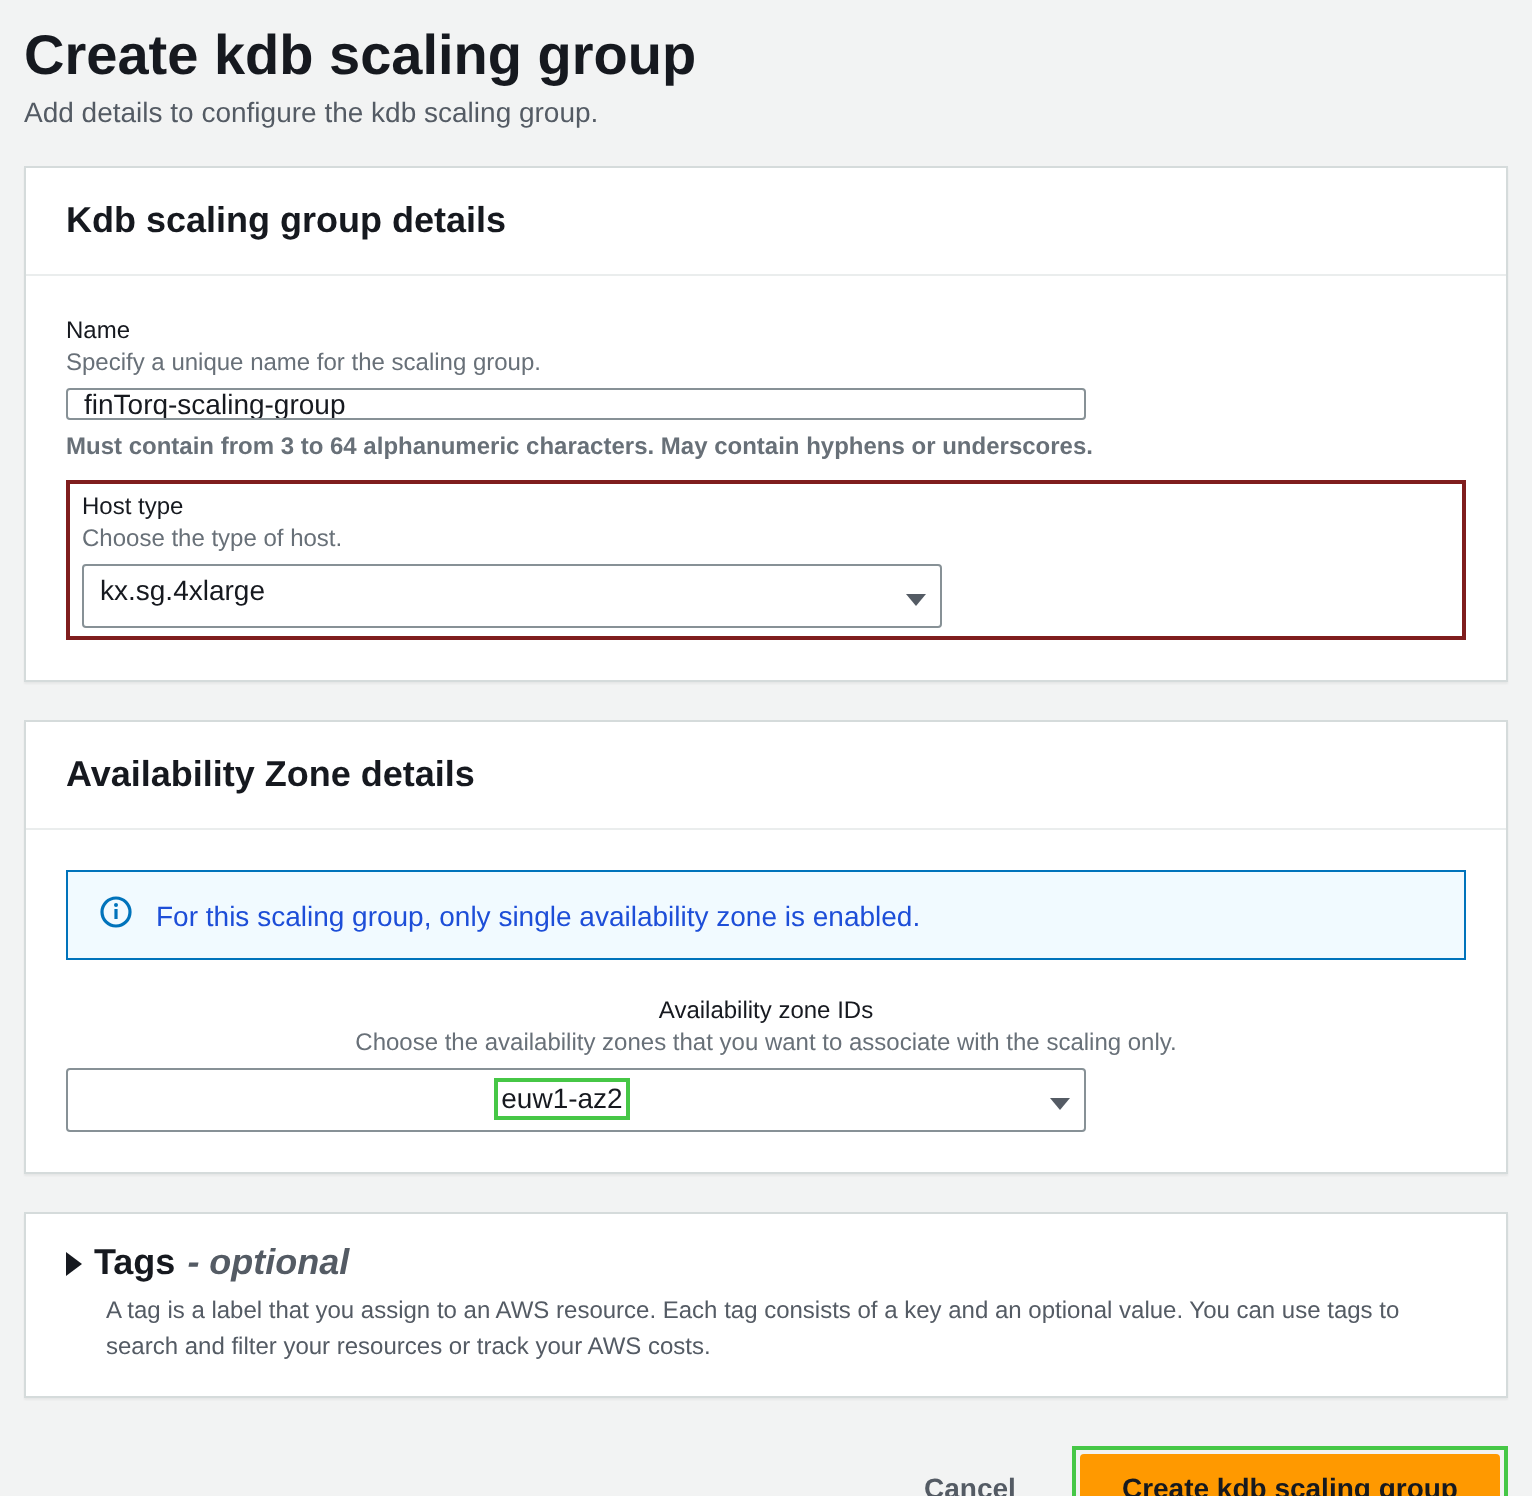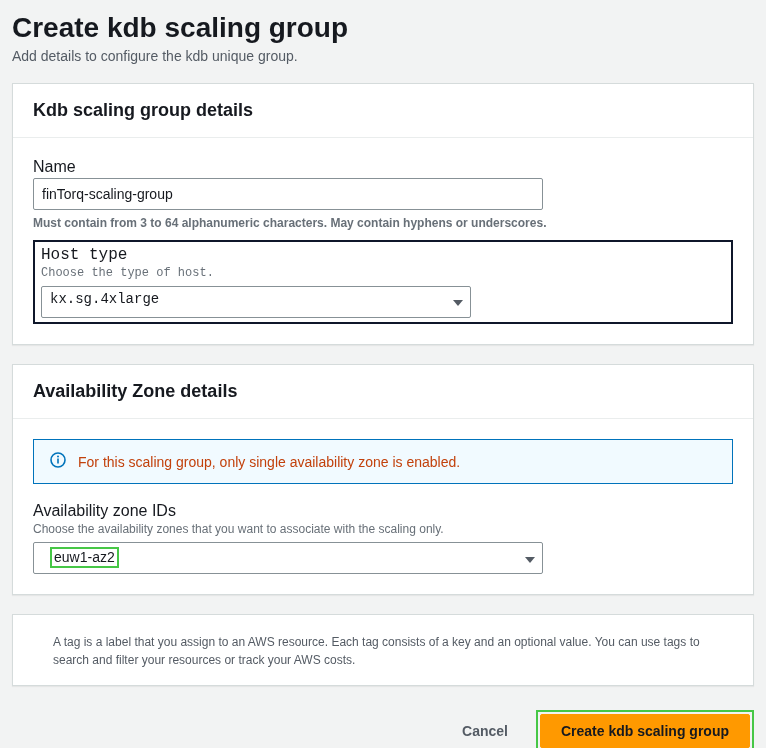--- a/index.html
+++ b/index.html
@@ -42,39 +42,39 @@
       font-weight: 700;
       color: #16191f;
     }
     .panel-body {
       padding: 20px;
     }
     .field {
       margin-bottom: 10px;
     }
     .field-label {
-      font-size: 16px;
+      font-size: 12px;
       color: #16191f;
       margin-bottom: 2px;
     }
     .field-hint {
       font-size: 12px;
       color: #687078;
       margin-bottom: 6px;
     }
     .field-constraint {
       font-size: 12px;
       color: #687078;
       margin-top: 6px;
       font-weight: bold;
     }
     .text-input {
       width: 510px;
       max-width: 100%;
-      height: 32px;
+      height: 16px;
       padding: 4px 8px;
       border: 1px solid #879196;
       border-radius: 2px;
       font-size: 14px;
       color: #16191f;
       background: #fff;
     }
     .select-wrap {
       position: relative;
       width: 430px;
@@ -98,24 +98,23 @@
     }
     .select-caret {
       position: absolute;
       right: 8px;
       top: 50%;
       transform: translateY(-50%);
       pointer-events: none;
       color: #545b64;
     }
     .highlight-green {
-      border: 2px solid #0f172a;
+      border: 2px solid #7f1d1d;
       padding: 4px 6px;
       margin-bottom: 0;
-      font-family: Liberation Mono, monospace;
     }
     .highlight-green-tight {
       border: 2px solid #46c746;
       padding: 0 2px;
       display: inline-block;
       line-height: 1.2;
     }
     .info-box {
       border: 1px solid #0073bb;
       background: #f1faff;
@@ -124,21 +123,21 @@
       align-items: center;
       gap: 12px;
       margin-bottom: 18px;
     }
     .info-icon {
       color: #0073bb;
       flex-shrink: 0;
     }
     .info-text {
       font-size: 14px;
-      color: #c2410c;
+      color: #1d4ed8;
     }
     .expand-row {
       display: flex;
       align-items: center;
       gap: 6px;
       cursor: pointer;
     }
     .expand-title {
       font-size: 18px;
       font-weight: 700;
@@ -192,30 +191,31 @@
       display: block;
     }
     .tags-panel {
       padding: 14px 20px 16px;
     }
   </style>
 </head>
 <body>
 
 <h1 class="page-title">Create kdb scaling group</h1>
-<p class="page-subtitle">Add details to configure the kdb unique group.</p>
+<p class="page-subtitle">Add details to configure the kdb scaling group.</p>
 
 <div class="panel">
   <div class="panel-header">
     <div class="panel-header-title">Kdb scaling group details</div>
   </div>
   <div class="panel-body">
 
     <div class="field">
       <div class="field-label">Name</div>
+      <div class="field-hint">Specify a unique name for the scaling group.</div>
       <input type="text" class="text-input" value="finTorq-scaling-group" style="">
       <div class="field-constraint">Must contain from 3 to 64 alphanumeric characters. May contain hyphens or underscores.</div>
     </div>
 
     <div class="highlight-green">
       <div class="field" style="margin-bottom:0;">
         <div class="field-label">Host type</div>
         <div class="field-hint">Choose the type of host.</div>
         <div class="select-wrap">
           <div class="select">kx.sg.4xlarge</div>
@@ -241,40 +241,49 @@
       <span class="info-icon">
         <svg width="16" height="16" viewBox="0 0 16 16">
             <circle cx="8" cy="8" r="7" fill="none" stroke="#0073bb" stroke-width="1.6"></circle>
             <circle cx="8" cy="4.5" r="1" fill="#0073bb"></circle>
             <rect x="7.2" y="6.5" width="1.6" height="5" fill="#0073bb"></rect>
           </svg>
       </span>
       <span class="info-text">For this scaling group, only single availability zone is enabled.</span>
     </div>
 
-    <div class="field" style="margin-bottom:0;">
+    <div class="field" style="margin-bottom:0;text-align:center;">
       <div class="field-label">Availability zone IDs</div>
       <div class="field-hint">Choose the availability zones that you want to associate with the scaling only.</div>
       <div class="select-wrap full">
         <div class="select" style="padding-left:16px;">
           <span class="highlight-green-tight">euw1-az2</span>
         </div>
         <span class="select-caret">
           <svg width="10" height="6" viewBox="0 0 10 6">
               <path d="M0 0 L5 6 L10 0 Z" fill="#545b64"></path>
             </svg>
         </span>
       </div>
     </div>
 
   </div>
 </div>
 
 <div class="panel">
   <div class="tags-panel">
+    <div class="expand-row">
+      <span class="caret-right">
+        <svg width="8" height="12" viewBox="0 0 8 12">
+            <path d="M0 0 L8 6 L0 12 Z" fill="#16191f"></path>
+          </svg>
+      </span>
+      <span class="expand-title">Tags</span>
+      <span class="expand-optional">- optional</span>
+    </div>
     <div class="tags-desc">A tag is a label that you assign to an AWS resource. Each tag consists of a key and an optional value. You can use tags to search and filter your resources or track your AWS costs.</div>
   </div>
 </div>
 
 <div class="footer">
   <button class="btn-cancel">Cancel</button>
   <span class="btn-primary-wrap">
     <button class="btn-primary">Create kdb scaling group</button>
   </span>
 </div>

